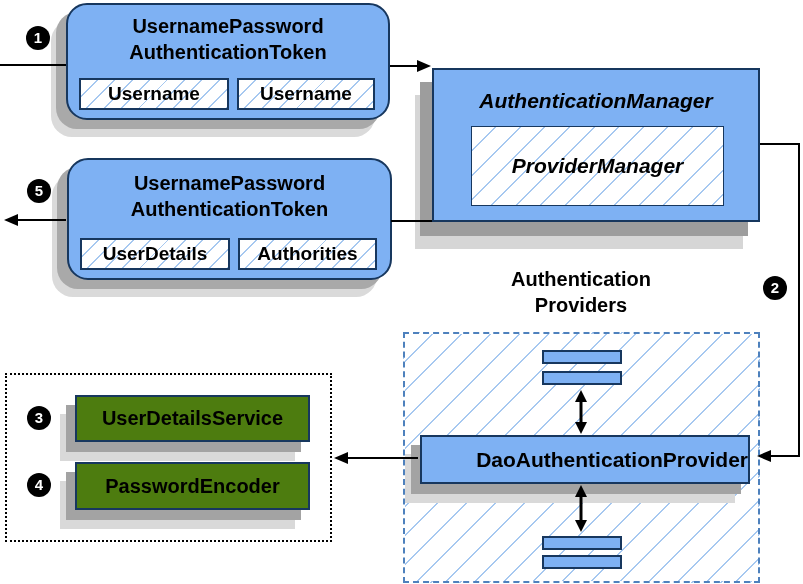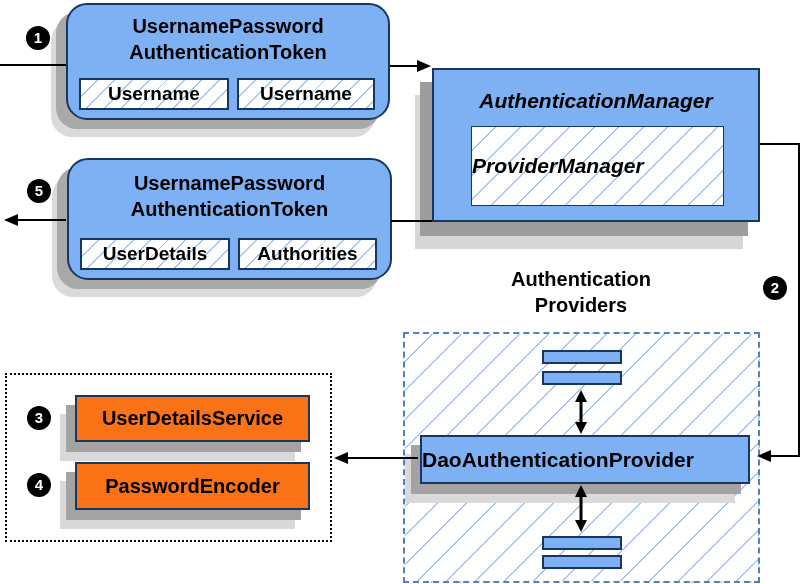--- a/index.html
+++ b/index.html
@@ -35,21 +35,21 @@
   }
   .hatch-lg{
     background-image:repeating-linear-gradient(135deg,transparent 0,transparent 19px,#A6C8F0 19px,#A6C8F0 20.5px);
   }
   .field{
     position:absolute;border:2px solid #17375E;box-sizing:border-box;
     text-align:center;font-weight:bold;font-size:19px;line-height:27px;
   }
   .inner-rect{
     position:absolute;border:1.5px solid #17375E;box-sizing:border-box;
-    text-align:left;font-weight:bold;font-size:21px;
+    text-align:center;font-weight:bold;font-size:21px;
   }
 
   .step-circle{
     position:absolute;width:24px;height:24px;border-radius:50%;background:#000;color:#fff;
     font-weight:bold;font-size:15px;line-height:24px;text-align:center;z-index:6;
   }
 
   .providers-heading{
     position:absolute;left:451px;top:266px;width:260px;text-align:center;
     font-weight:bold;font-size:20px;line-height:26px;z-index:2;
@@ -60,21 +60,21 @@
   }
   .bar{
     position:absolute;width:80px;height:14px;background:#7EB1F3;border:2px solid #17375E;
     box-sizing:border-box;z-index:2;
   }
   .dotted-box{
     position:absolute;left:5px;top:373px;width:327px;height:169px;box-sizing:border-box;
     border:2px dotted #000;z-index:1;
   }
   .service-box{
-    position:absolute;left:68px;width:235px;background:#f97316;border:2px solid #17375E;
+    position:absolute;left:68px;width:235px;background:#4d7c0f;border:2px solid #17375E;
     box-sizing:border-box;text-align:center;font-weight:bold;font-size:20px;z-index:2;
   }
 </style>
 </head>
 <body>
 
 <div class="canvas">
 
   <div class="step-circle" style="left:26px;top:26px">1</div>
   <div class="step-circle" style="left:763px;top:276px">2</div>
@@ -106,21 +106,21 @@
   </div>
 
   <div class="providers-heading">
     <div>Authentication</div>
     <div>Providers</div>
   </div>
 
   <div class="providers-box hatch-lg">
     <div class="bar" style="left:137px;top:16px"></div>
     <div class="bar" style="left:137px;top:37px"></div>
-    <div class="bluebox shadow-md" style="left:15px;top:101px;width:330px;height:49px;text-align:left;font-weight:bold;font-size:21px;line-height:45px">DaoAuthenticationProvider</div>
+    <div class="bluebox shadow-md" style="left:15px;top:101px;width:330px;height:49px;text-align:right;font-weight:bold;font-size:21px;line-height:45px">DaoAuthenticationProvider</div>
     <div class="bar" style="left:137px;top:202px"></div>
     <div class="bar" style="left:137px;top:221px"></div>
   </div>
 
   <div class="dotted-box">
     <div class="service-box shadow-md" style="top:20px;height:47px;line-height:43px">UserDetailsService</div>
     <div class="service-box shadow-md" style="top:87px;height:48px;line-height:44px">PasswordEncoder</div>
   </div>
 
   <svg class="overlay" viewBox="0 0 803 584">

